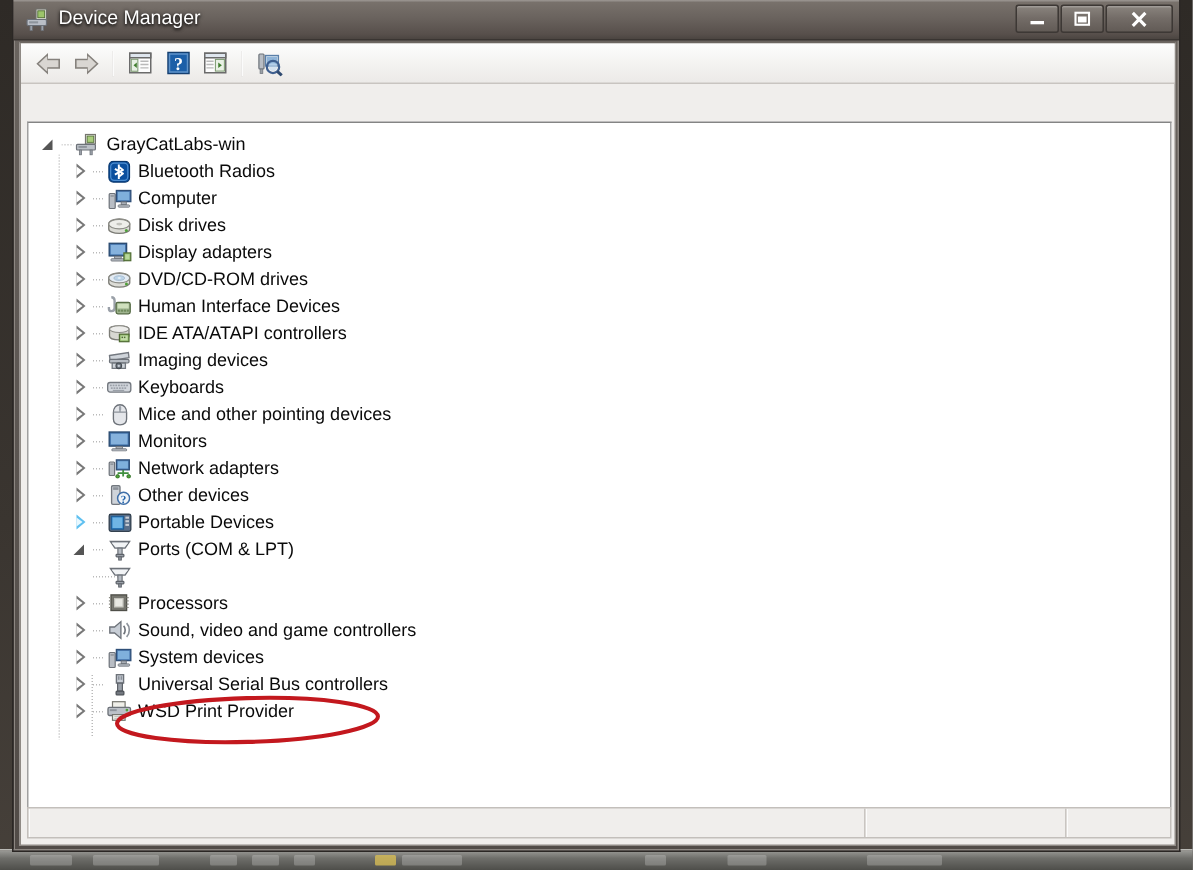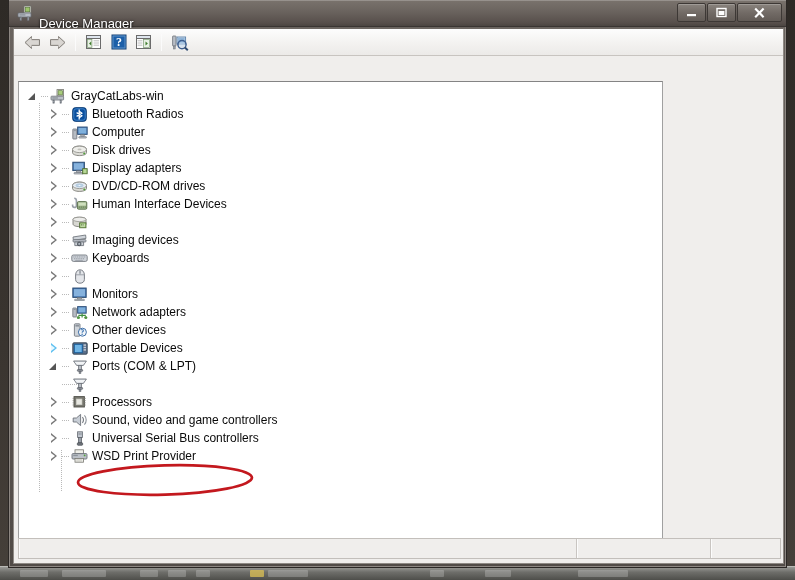--- a/index.html
+++ b/index.html
@@ -65,21 +65,20 @@
     left: 8px; top: 5px;
     width: 17px; height: 17px;
   }
   #title-text {
     position: absolute;
     left: 30px; top: 4px;
     font-size: 13px;
     color: #ffffff;
     text-shadow: 0 1px 2px rgba(0,0,0,0.75), 0 0 3px rgba(0,0,0,0.6);
     white-space: nowrap;
-    margin-top: 12px;
   }
 
   #caption-buttons {
     position: absolute;
     right: 4px; top: 3px;
     display: flex;
     gap: 1px;
   }
   .cap-btn {
     width: 29px; height: 19px;
@@ -145,21 +144,21 @@
     background: #c3bfbb;
     margin: 0 4px;
     border-right: 1px solid #fbfbfb;
   }
 
   
   #tree-panel {
     position: absolute;
     left: 4px;
     top: 52px;
-    width: 645px;
+    width: 763px;
     height: 459px;
     background: #ffffff;
     border: 1px solid #a0a0a0;
     border-top-color: #848484;
     overflow: hidden;
   }
 
   #tree {
     position: relative;
     padding-top: 5px;
@@ -546,20 +545,21 @@
             <svg width="17" height="13" viewBox="0 0 17 13">
               <path d="M2 3.4 C2 2 4.8 1.2 8.5 1.2 C12.2 1.2 15 2 15 3.4 L15 8
                        C15 9.6 12.2 10.6 8.5 10.6 C4.8 10.6 2 9.6 2 8 Z" fill="#d8d8d2" stroke="#7c7c76" stroke-width="0.9"></path>
               <ellipse cx="8.5" cy="3.4" rx="6.5" ry="2.2" fill="#ececea" stroke="#8c8c86" stroke-width="0.7"></ellipse>
               <rect x="8.6" y="6.8" width="6.4" height="5" fill="#8fb968" stroke="#4f6b33" stroke-width="0.8"></rect>
               <rect x="9.5" y="7.7" width="4.6" height="3.2" fill="#c4dcaa"></rect>
               <rect x="10" y="8.4" width="1" height="1" fill="#4f6b33"></rect>
               <rect x="11.6" y="8.4" width="1" height="1" fill="#4f6b33"></rect>
             </svg>
           </div>
+          <span class="label">IDE ATA/ATAPI controllers</span>
         </div>
 
         <div class="tree-row lvl1">
           <div class="expander">
             <span class="tri-out"></span>
           </div>
           <div class="dot-h" style="left:43px;top:9px;width:8px;"></div>
           <div class="icon-wrap" style="margin-left:9px;">
             <svg width="17" height="14" viewBox="0 0 17 14">
               <path d="M2 4 L14.6 2 L15 5.4 L2.4 7.4 Z" fill="#cfd4da" stroke="#73787f" stroke-width="0.9"></path>
@@ -608,20 +608,21 @@
           <div class="dot-h" style="left:43px;top:9px;width:8px;"></div>
           <div class="icon-wrap" style="margin-left:9px;">
             <svg width="12" height="15" viewBox="0 0 12 15">
               <path d="M6 0.8 C8.6 0.8 10.4 3 10.4 6 L10.4 10.4 C10.4 12.8 8.6 14.2 6 14.2
                        C3.4 14.2 1.6 12.8 1.6 10.4 L1.6 6 C1.6 3 3.4 0.8 6 0.8 Z" fill="#e4e6ea" stroke="#6d7279" stroke-width="0.9"></path>
               <path d="M6 0.9 L6 5.6" stroke="#8c929a" stroke-width="0.8"></path>
               <path d="M1.7 5.8 L10.3 5.8" stroke="#8c929a" stroke-width="0.8"></path>
               <rect x="5.3" y="2" width="1.5" height="2.6" rx="0.6" fill="#9aa0a8"></rect>
             </svg>
           </div>
+          <span class="label">Mice and other pointing devices</span>
         </div>
 
         <div class="tree-row lvl1">
           <div class="expander">
             <span class="tri-out"></span>
           </div>
           <div class="dot-h" style="left:43px;top:9px;width:8px;"></div>
           <div class="icon-wrap" style="margin-left:9px;">
             <svg width="15" height="14" viewBox="0 0 15 14">
               <rect x="0.8" y="1" width="13.4" height="9.4" fill="#3f6fa8" stroke="#2a4a70" stroke-width="0.9"></rect>
@@ -750,20 +751,37 @@
           <div class="icon-wrap" style="margin-left:9px;">
             <svg width="16" height="14" viewBox="0 0 16 14">
               <path d="M1.2 5 L4.4 5 L8.6 1.4 L8.6 12.6 L4.4 9 L1.2 9 Z" fill="#c8ced6" stroke="#6d7279" stroke-width="0.9"></path>
               <path d="M10.4 4.2 C11.8 5.6 11.8 8.4 10.4 9.8" fill="none" stroke="#6d7279" stroke-width="1.1"></path>
               <path d="M12.4 2.4 C14.8 4.8 14.8 9.2 12.4 11.6" fill="none" stroke="#8c929a" stroke-width="1.1"></path>
             </svg>
           </div>
           <span class="label">Sound, video and game controllers</span>
         </div>
 
+        <div class="tree-row lvl1">
+          <div class="expander">
+            <span class="tri-out"></span>
+          </div>
+          <div class="dot-h" style="left:43px;top:9px;width:8px;"></div>
+          <div class="icon-wrap" style="margin-left:9px;">
+            <svg width="16" height="15" viewBox="0 0 16 15">
+              <rect x="0.8" y="4" width="4" height="10" rx="0.6" fill="#b8bdc4" stroke="#6d7279" stroke-width="0.8"></rect>
+              <rect x="1.7" y="5.2" width="2.2" height="0.9" fill="#888e96"></rect>
+              <rect x="5.6" y="2" width="9.6" height="7.4" fill="#4f7fb5" stroke="#2f4f78" stroke-width="0.9"></rect>
+              <rect x="6.6" y="3" width="7.6" height="5.4" fill="#7fb0dc"></rect>
+              <rect x="8.8" y="9.6" width="3.4" height="1.8" fill="#a9aeb6" stroke="#6d7279" stroke-width="0.6"></rect>
+              <rect x="6.8" y="11.6" width="7.6" height="1.5" rx="0.5" fill="#bcc1c8" stroke="#6d7279" stroke-width="0.6"></rect>
+            </svg>
+          </div>
+          <span class="label">System devices</span>
+        </div>
 
         <div class="tree-row lvl1">
           <div class="expander">
             <span class="tri-out"></span>
           </div>
           <div class="dot-h" style="left:43px;top:9px;width:8px;"></div>
           <div class="icon-wrap" style="margin-left:9px;">
             <svg width="12" height="15" viewBox="0 0 12 15">
               <rect x="3.6" y="0.8" width="4.8" height="5.6" fill="#c8ced6" stroke="#6d7279" stroke-width="0.9"></rect>
               <rect x="4.6" y="1.8" width="1.1" height="2.4" fill="#8c929a"></rect>

